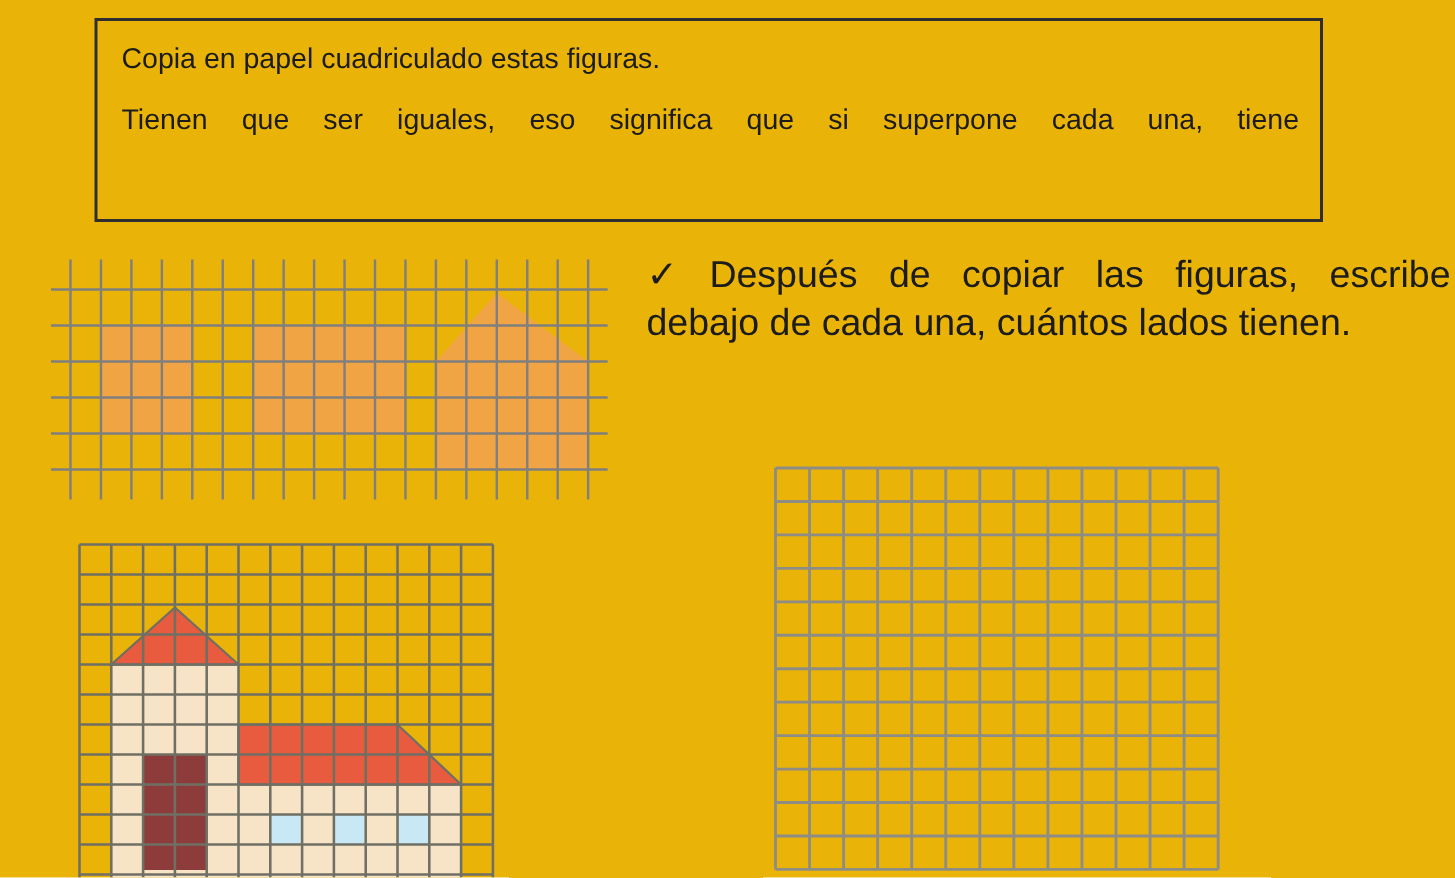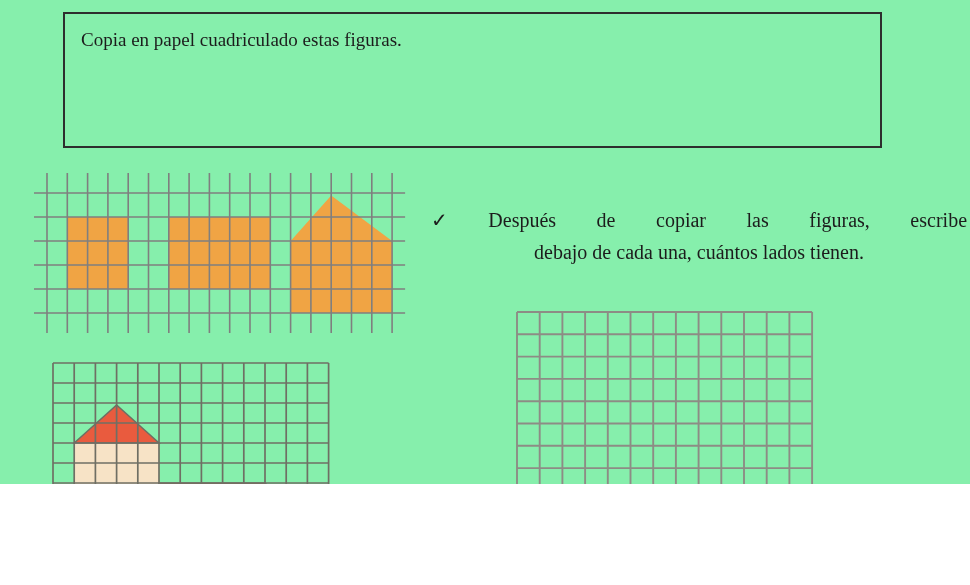--- a/index.html
+++ b/index.html
@@ -1,49 +1,50 @@
 <!DOCTYPE html>
 <html><head>
 <meta charset="utf-8">
 <style>
   html,body{margin:0;padding:0;background:#ffffff;}
   .page{
-    position:relative;width:970px;height:484px;overflow:hidden;
-    background:#86efac;font-family:Liberation Serif, serif;color:#1c1c1c;
+    position:relative;width:970px;height:585px;overflow:hidden;
+    background:#eab308;font-family:Liberation Sans, sans-serif;color:#1c1c1c;
   }
   
   .inst-box{
     position:absolute;left:63px;top:12px;width:819px;height:136px;
     border:2px solid #2e2e2e;box-sizing:border-box;
     padding:10px 14px 0 16px;font-size:19px;
   }
   .inst-line1{margin:0;line-height:31px;}
   .inst-line2{margin:10px 0 0 0;line-height:32px;text-align:justify;text-align-last:justify;}
   .inst-line3{margin:0;line-height:32px;}
   
   .side-note{
-    position:absolute;left:431px;top:167px;width:536px;font-size:20px;line-height:32px;margin-top:37px;
+    position:absolute;left:431px;top:167px;width:536px;font-size:25px;line-height:32px;
   }
   .side-line1{text-align:justify;text-align-last:justify;}
-  .side-line2{text-align:center;}
+  .side-line2{text-align:left;}
   .check{display:inline-block;}
   
   .fig{position:absolute;}
   .fig-shapes{left:32px;top:171px;}
   .fig-house{left:51px;top:361px;}
   .fig-empty{left:515px;top:310px;}
   svg{display:block;}
 </style>
 </head>
 <body>
 
 <div class="page">
 
   <div class="inst-box">
     <p class="inst-line1">Copia en papel cuadriculado estas figuras.</p>
+    <p class="inst-line2">Tienen que ser iguales, eso significa que si superpone cada una, tiene</p>
   </div>
 
   <div class="side-note">
     <div class="side-line1"><span class="check">✓</span>  <span>Después de copiar las figuras, escribe</span></div>
     <div class="side-line2">debajo de cada una, cuántos lados tienen.</div>
   </div>
 
   <div class="fig fig-shapes">
       <svg width="375.1" height="164">
         <rect x="35.3" y="46" width="60.900000000000006" height="72" fill="#F0A444"></rect>

